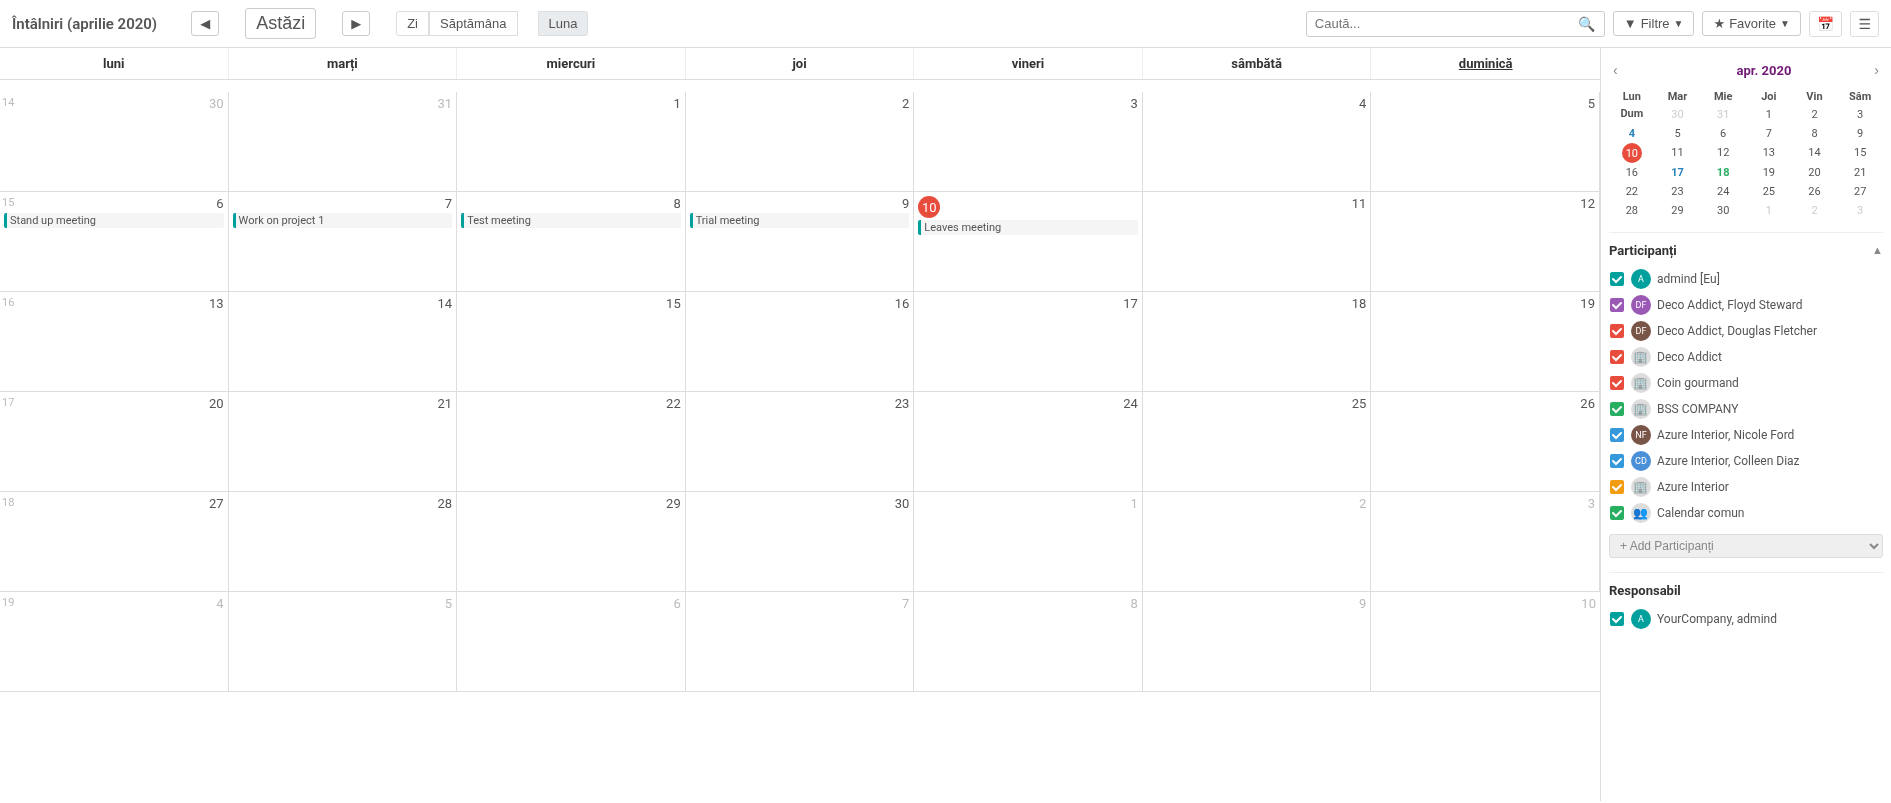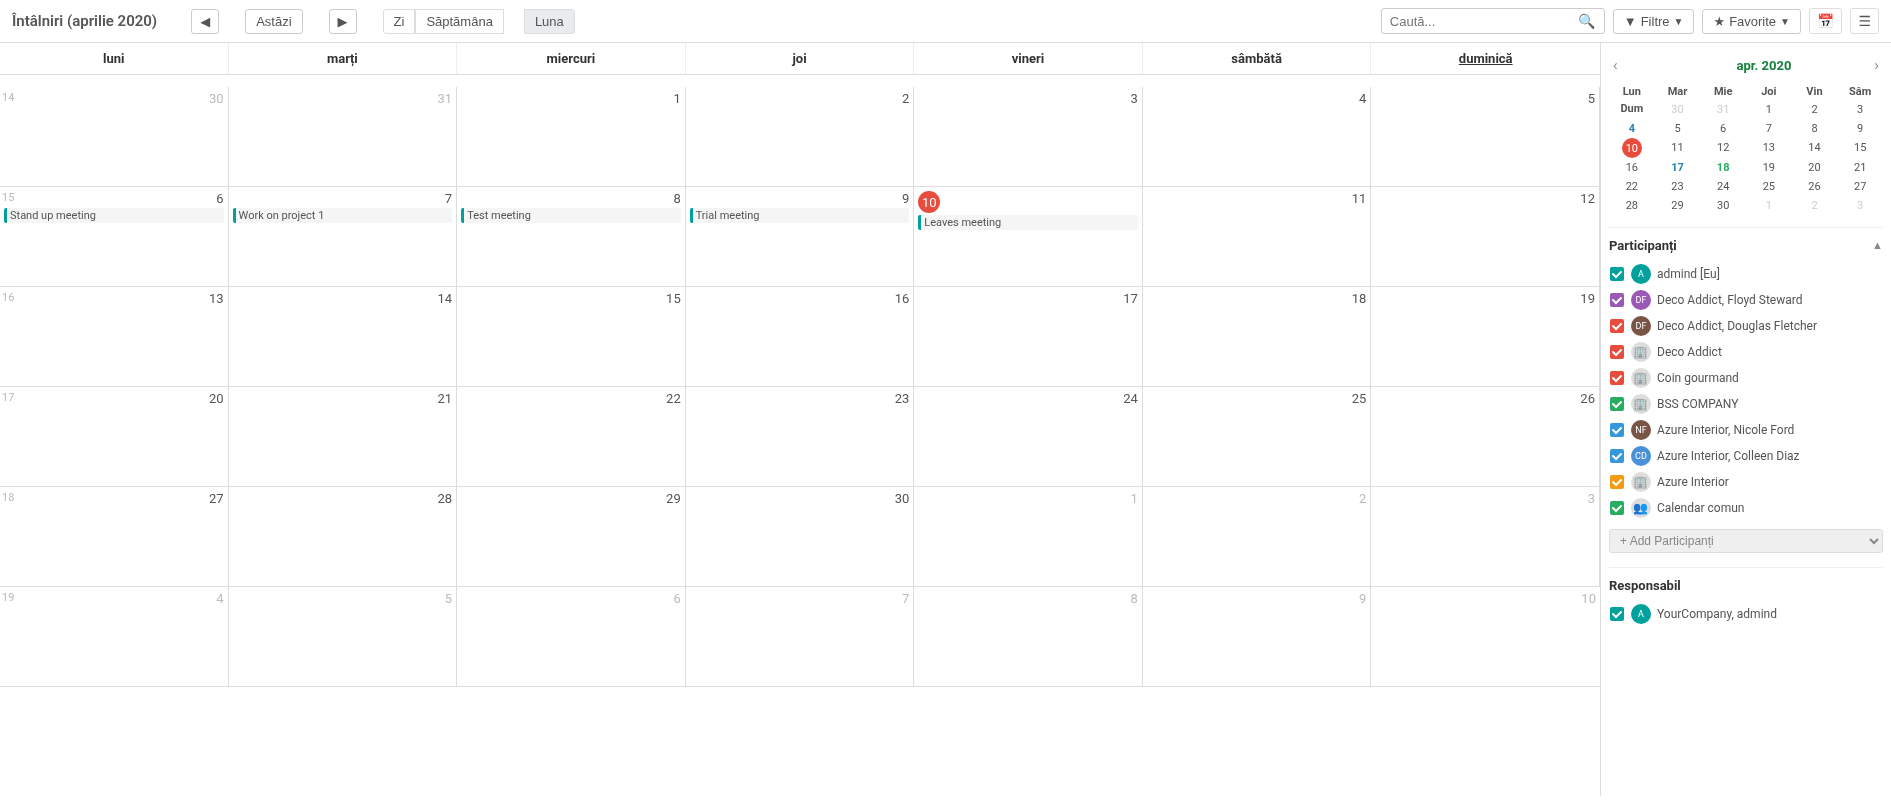--- a/index.html
+++ b/index.html
@@ -2,28 +2,28 @@
 <html><head>
   <meta charset="utf-8">
   <style>
     * { box-sizing: border-box; margin: 0; padding: 0; }
     body { font-family: -apple-system, BlinkMacSystemFont, 'Segoe UI', Roboto, sans-serif; font-size: 13px; background: #fff; color: #333; }
 
     
     .top-bar { display: flex; align-items: center; justify-content: space-between; padding: 8px 12px; border-bottom: 1px solid #ddd; background: #fff; }
     .top-bar-left { display: flex; align-items: center; gap: 26px; }
     .nav-btn { background: #fff; border: 1px solid #ccc; border-radius: 3px; padding: 4px 8px; cursor: pointer; font-size: 13px; color: #555; }
-    .today-btn { background: #fff; border: 1px solid #ccc; border-radius: 3px; padding: 4px 10px; cursor: pointer; font-size: 13px; color: #555; }
+    .today-btn { background: #fff; border: 1px solid #ccc; border-radius: 3px; padding: 4px 10px; cursor: pointer; font-size: 18px; color: #555; }
     .view-btn { background: #fff; border: 1px solid #ddd; padding: 4px 10px; cursor: pointer; font-size: 13px; color: #555; }
     .view-btn:first-of-type { border-radius: 3px 0 0 3px; }
     .view-btn:last-of-type { border-radius: 0 3px 3px 0; margin-left: 20px; }
     .view-btn.active { background: #e9ecef; }
     .view-btns { display: flex; }
     .top-bar-right { display: flex; align-items: center; gap: 8px; }
-    .search-box { display: flex; align-items: center; border: 1px solid #ccc; border-radius: 3px; padding: 4px 8px; width: 224px; background: #fff; }
+    .search-box { display: flex; align-items: center; border: 1px solid #ccc; border-radius: 3px; padding: 4px 8px; width: 299px; background: #fff; }
     .search-box input { border: none; outline: none; flex: 1; font-size: 13px; color: #555; }
     .filter-btn, .fav-btn { display: flex; align-items: center; gap: 4px; background: #fff; border: 1px solid #ccc; border-radius: 3px; padding: 4px 10px; cursor: pointer; font-size: 13px; color: #555; }
     .icon-btn { background: #fff; border: 1px solid #ddd; padding: 4px 7px; cursor: pointer; font-size: 14px; color: #555; border-radius: 3px; }
 
     
     .main-layout { display: flex; height: calc(100vh - 50px); overflow: hidden; }
 
     
     .calendar-area { flex: 1; display: flex; flex-direction: column; overflow: hidden; border-right: 1px solid #ddd; gap: 12px; }
     .cal-header { display: grid; grid-template-columns: repeat(7, 1fr); border-bottom: 1px solid #ddd; background: #fff; }
@@ -36,21 +36,21 @@
     .cal-cell.other-month .cell-num { color: #bbb; }
     .cal-cell.today .cell-num { background: #e74c3c; color: #fff; border-radius: 50%; width: 22px; height: 22px; display: flex; align-items: center; justify-content: center; }
     .week-num { position: absolute; left: 2px; top: 4px; font-size: 11px; color: #bbb; }
     .cell-num { font-size: 13px; color: #555; text-align: right; margin-left: 16px; margin-bottom: 2px; }
     .event { font-size: 11px; padding: 1px 3px; border-radius: 2px; margin-bottom: 2px; border-left: 3px solid #00a09d; background: #f5f5f5; color: #555; overflow: hidden; text-overflow: ellipsis; white-space: nowrap; cursor: pointer; }
 
     
     .sidebar { width: 290px; overflow-y: auto; padding: 8px; background: #fff; }
     .mini-cal { margin-bottom: 12px; }
     .mini-cal-header { display: flex; align-items: center; justify-content: space-between; padding: 4px 0 8px 0; }
-    .mini-cal-title { font-weight: 700; font-size: 13px; color: #15803d; margin-left: 36px; }
+    .mini-cal-title { font-weight: 700; font-size: 13px; color: #701a75; margin-left: 36px; }
     .mini-nav { background: none; border: none; cursor: pointer; color: #888; font-size: 14px; padding: 2px 4px; }
     .mini-grid { display: grid; grid-template-columns: repeat(6, 1fr); text-align: center; }
     .mini-day-name { font-size: 11px; font-weight: 700; color: #555; padding: 2px 0; }
     .mini-day { font-size: 11px; color: #555; padding: 3px 0; cursor: pointer; border-radius: 50%; }
     .mini-day.other { color: #ccc; }
     .mini-day.today { background: #e74c3c; color: #fff; border-radius: 50%; width: 20px; height: 20px; display: flex; align-items: center; justify-content: center; margin: auto; }
     .section-title { font-weight: 700; font-size: 13px; color: #333; margin-bottom: 8px; display: flex; align-items: center; justify-content: space-between; }
     .section-title .toggle-icon { font-size: 11px; color: #888; cursor: pointer; }
     .participant-item { display: flex; align-items: center; gap: 6px; padding: 3px 0; }
     .participant-checkbox { width: 16px; height: 16px; border-radius: 2px; display: flex; align-items: center; justify-content: center; flex-shrink: 0; }

